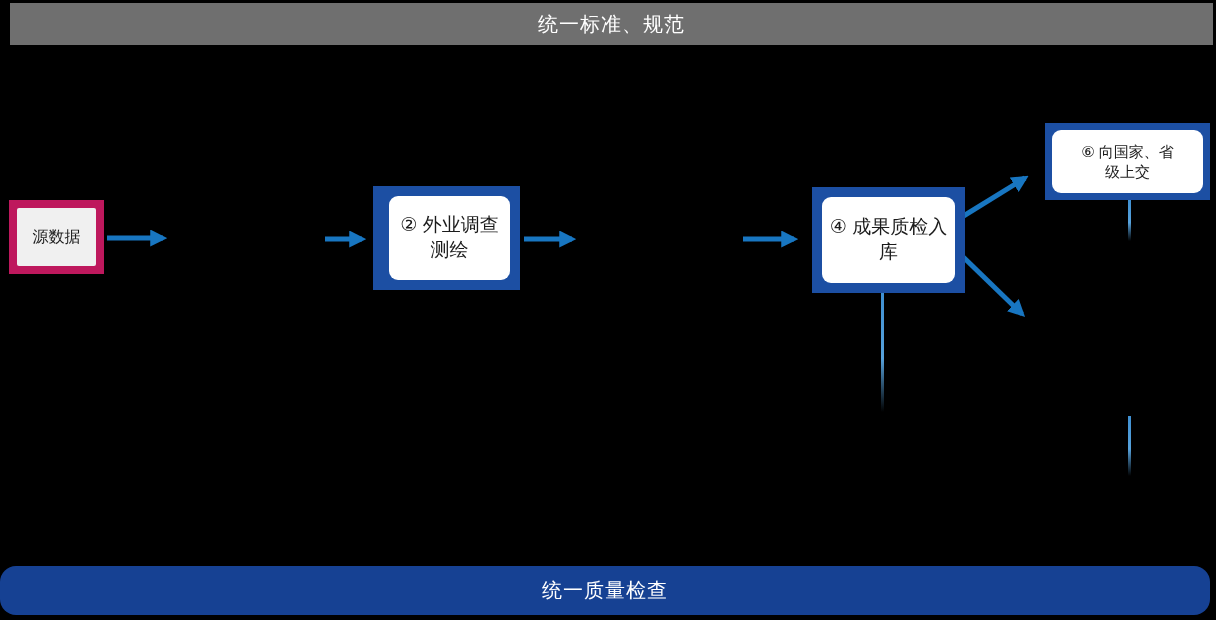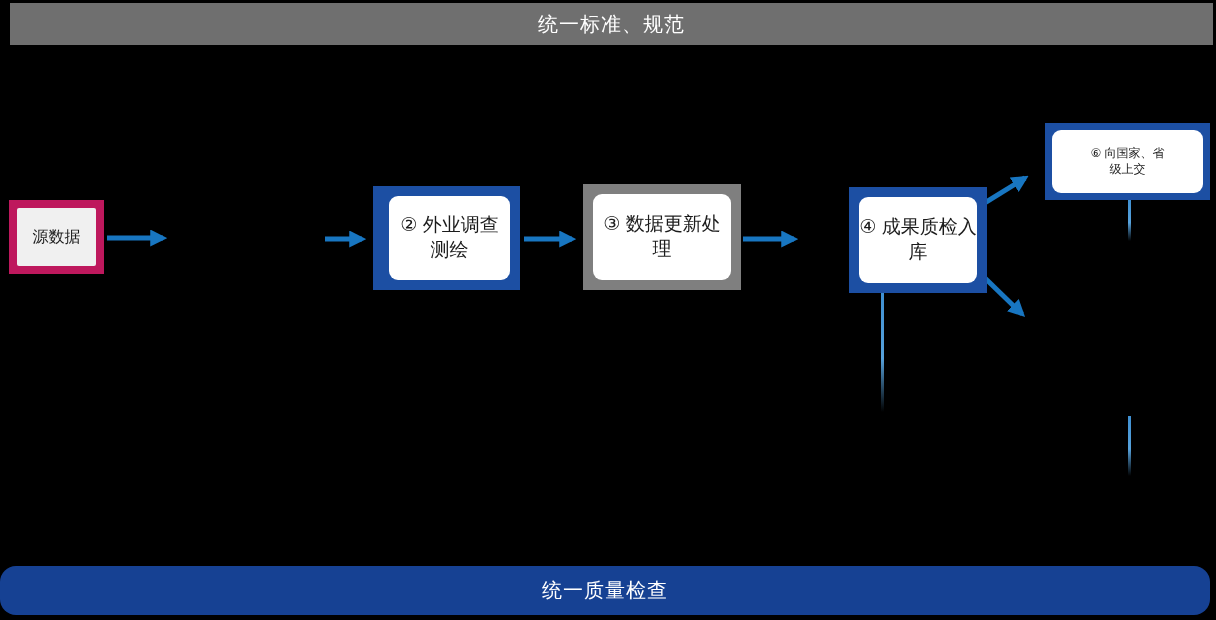--- a/index.html
+++ b/index.html
@@ -54,29 +54,29 @@
     white-space: pre-line;
     line-height: 1.3;
   }
   .node.frame-blue  { background: #1C4FA3; padding: 10px; }
   .node.frame-gray  { background: #7F7F7F; padding: 10px; }
   .node.frame-blue-sm { background: #1C4FA3; padding: 7px; }
   .node.source-frame { background: #be185d; padding: 8px; }
   .node.source-frame .inner { background: #F0F0F0; border-radius: 2px; }
 
   .fs-main  { font-size: 19px; }
-  .fs-small { font-size: 12px; }
+  .fs-small { font-size: 15px; }
   .fs-src   { font-size: 16px; }
 
   
   #node-source { left: 9px;    top: 200px; width: 95px;  height: 74px; }
   #node-step1  { left: 174px;  top: 187px; width: 147px; height: 103px; }
   #node-step2  { left: 373px;  top: 186px; width: 147px; height: 104px; padding-left: 16px; }
   #node-step3  { left: 583px;  top: 184px; width: 158px; height: 106px; }
-  #node-step4  { left: 849px;  top: 187px; width: 138px; height: 106px; }
+  #node-step4  { left: 812px;  top: 187px; width: 153px; height: 106px; }
   #node-step6  { left: 1045px; top: 123px; width: 165px; height: 77px; }
   #node-step5  { left: 1045px; top: 345px; width: 168px; height: 70px; }
 
   
   #arrow-layer {
     position: absolute;
     left: 0; top: 0;
     width: 1216px;
     height: 620px;
     pointer-events: none;
@@ -121,24 +121,20 @@
   <div class="node source-frame" id="node-source">
     <div class="inner fs-src">源数据</div>
   </div>
 
 
   <div class="node frame-blue" id="node-step2">
     <div class="inner fs-main">② 外业调查
 测绘</div>
   </div>
 
-  <div class="node frame-gray" id="node-step3">
-    <div class="inner fs-main">③ 数据更新处
-理</div>
-  </div>
 
   <div class="node frame-blue" id="node-step4">
     <div class="inner fs-main">④ 成果质检入
 库</div>
   </div>
 
   <div class="node frame-blue-sm" id="node-step6">
     <div class="inner fs-small">⑥ 向国家、省
 级上交</div>
   </div>

